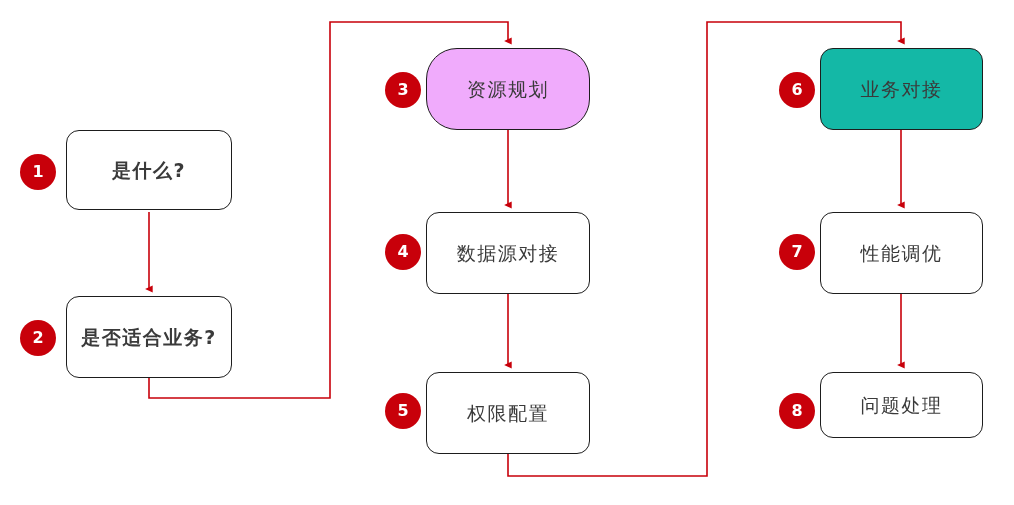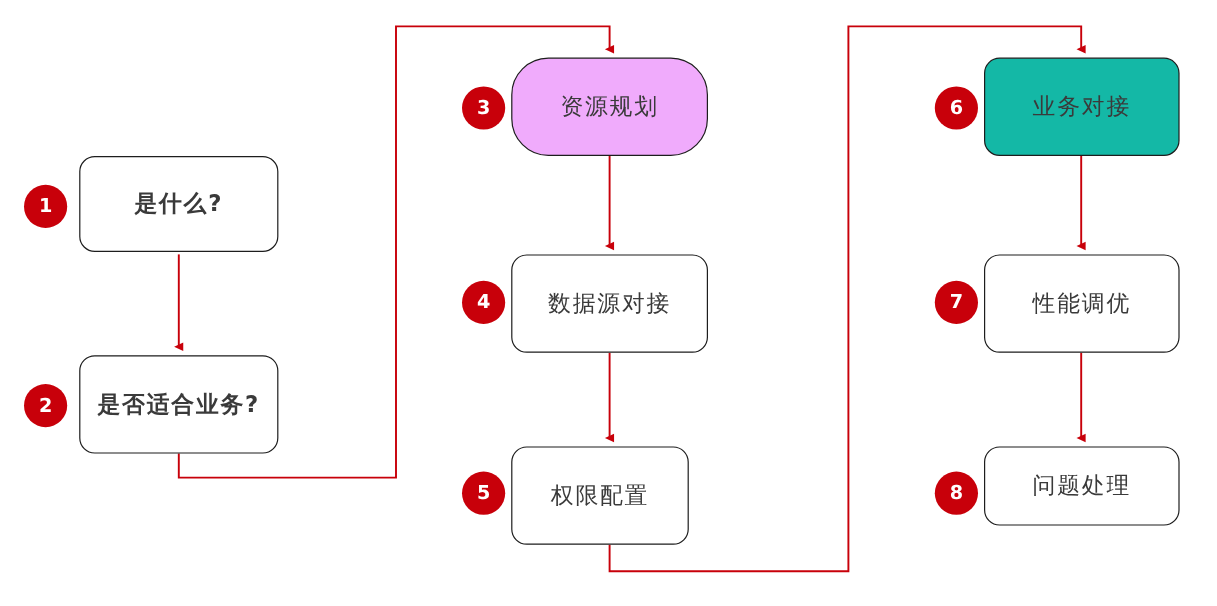--- a/index.html
+++ b/index.html
@@ -104,21 +104,21 @@
       </div>
       <div class="badge" style="left: 385px; top: 72px; background: rgb(200, 0, 10);">
         <span class="badge-num" style="color: rgb(255, 255, 255);">3</span>
       </div>
       <div class="node" style="left: 426px; top: 212px; width: 164px; height: 82px; border-color: rgb(29, 29, 29); background: rgb(255, 255, 255);">
         <span class="node-label" style="color: rgb(58, 58, 58);">数据源对接</span>
       </div>
       <div class="badge" style="left: 385px; top: 234px; background: rgb(200, 0, 10);">
         <span class="badge-num" style="color: rgb(255, 255, 255);">4</span>
       </div>
-      <div class="node" style="left: 426px; top: 372px; width: 148px; height: 82px; border-color: rgb(29, 29, 29); background: rgb(255, 255, 255); justify-content: center;">
+      <div class="node" style="left: 426px; top: 372px; width: 164px; height: 82px; border-color: rgb(29, 29, 29); background: rgb(255, 255, 255); justify-content: center;">
         <span class="node-label" style="color: rgb(58, 58, 58);">权限配置</span>
       </div>
       <div class="badge" style="left: 385px; top: 393px; background: rgb(200, 0, 10);">
         <span class="badge-num" style="color: rgb(255, 255, 255);">5</span>
       </div>
       <div class="node" style="left: 820px; top: 48px; width: 163px; height: 82px; border-color: rgb(29, 29, 29); background: #14b8a6;">
         <span class="node-label" style="color: rgb(58, 58, 58);">业务对接</span>
       </div>
       <div class="badge" style="left: 779px; top: 72px; background: rgb(200, 0, 10);">
         <span class="badge-num" style="color: rgb(255, 255, 255);">6</span>

